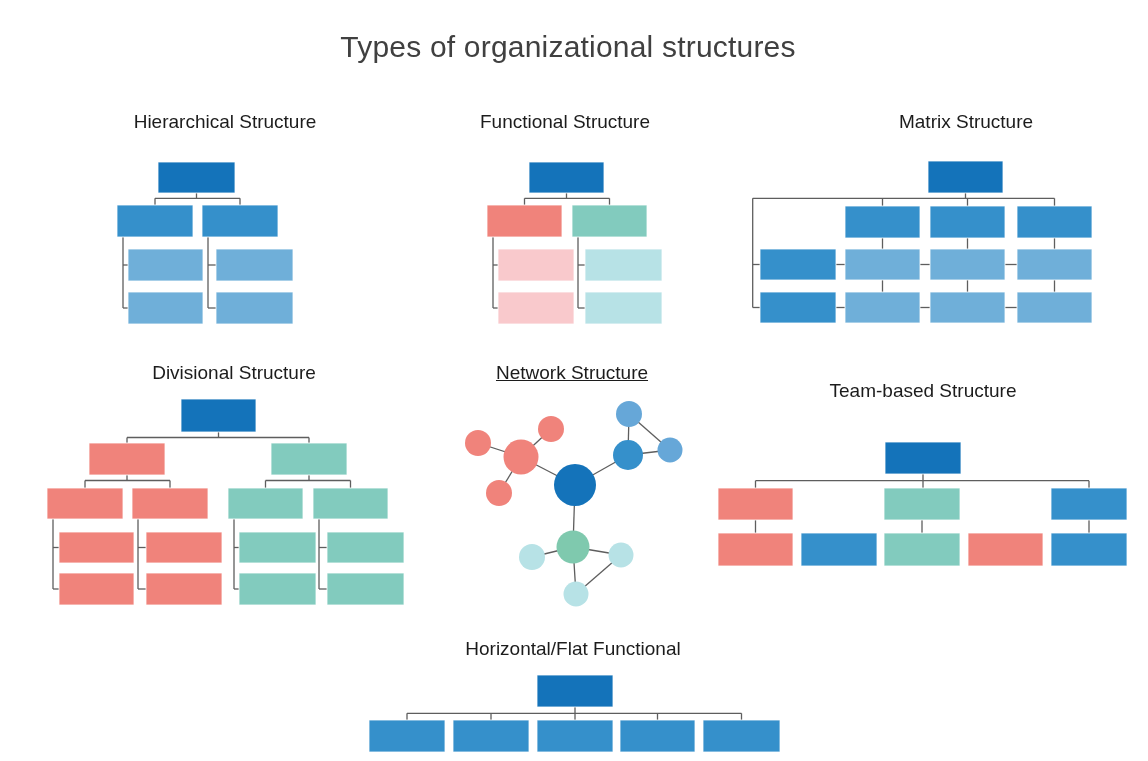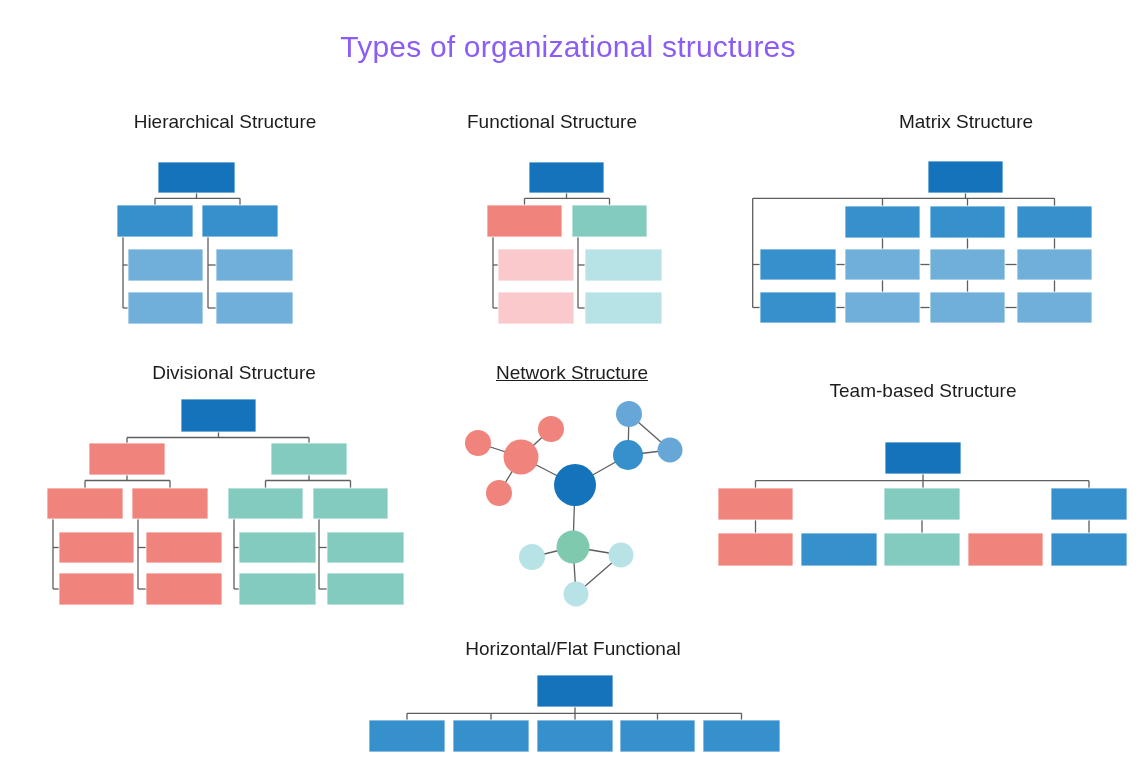--- a/index.html
+++ b/index.html
@@ -20,35 +20,35 @@
     left: 0;
     top: 0;
   }
   .page-title {
     position: absolute;
     top: 30px;
     left: 568px;
     transform: translateX(-50%);
     font-size: 30px;
     font-weight: 400;
-    color: #8b5cf6;
+    color: #404040;
     white-space: nowrap;
     letter-spacing: 0.2px;
   }
   .lbl {
     position: absolute;
     transform: translateX(-50%);
     font-size: 19px;
     font-weight: 400;
     color: #1c1c1c;
     white-space: nowrap;
     text-align: right;
   }
   .lbl-hierarchical { left: 225px;  top: 111px; }
-  .lbl-functional   { left: 552px;  top: 111px; }
+  .lbl-functional   { left: 565px;  top: 111px; }
   .lbl-matrix       { left: 966px;  top: 111px; }
   .lbl-divisional   { left: 234px;  top: 362px; }
   .lbl-network      { left: 572px;  top: 362px; text-decoration: underline; }
   .lbl-team         { left: 923px;  top: 380px; }
   .lbl-flat         { left: 573px;  top: 638px; }
 </style>
 </head>
 <body>
 
 <div id="canvas">

